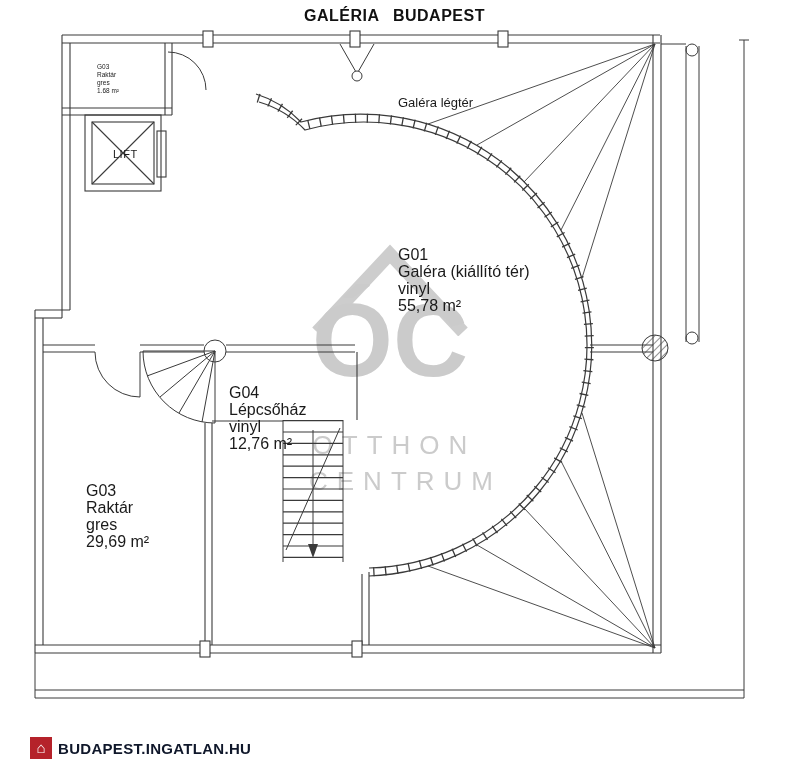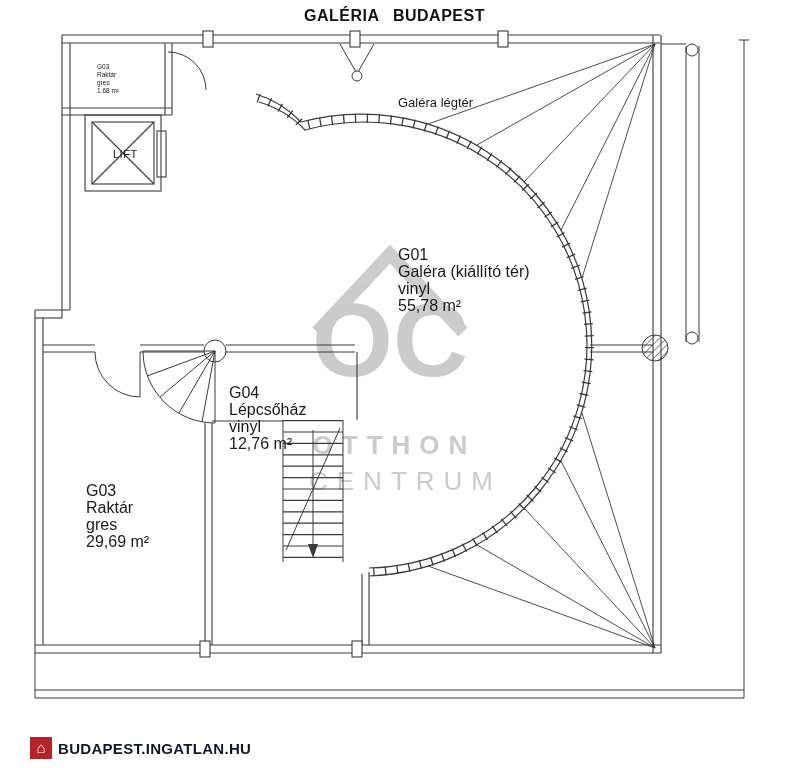--- a/index.html
+++ b/index.html
@@ -7,21 +7,21 @@
         font-family:"Liberation Sans",sans-serif;color:#1a1a1a;}
   .title{position:absolute;top:7px;left:0;width:100%;text-align:center;
          font-size:16px;font-weight:bold;letter-spacing:.5px;word-spacing:9px;color:#111;}
   .plan-svg{position:absolute;left:0;top:0;z-index:2;}
   
   .watermark{position:absolute;left:300px;top:244px;width:180px;height:260px;z-index:1;
              color:#cbcbcb;text-align:center;user-select:none;}
   .wm-roof{position:absolute;left:5px;top:0;}
   .wm-mono{position:absolute;left:0;top:42px;width:100%;font-size:104px;line-height:1.05;
            font-weight:bold;}
-  .wm-l1{position:absolute;left:0;top:186px;width:100%;font-size:26px;letter-spacing:9px;text-indent:9px;font-weight:bold;}
+  .wm-l1{position:absolute;left:0;top:186px;width:100%;font-size:26px;letter-spacing:9px;text-indent:9px;}
   .wm-l2{position:absolute;left:0;top:222px;width:100%;font-size:26px;letter-spacing:9px;text-indent:9px;}
   
   .room-label{position:absolute;z-index:3;font-size:16px;line-height:17px;white-space:nowrap;}
   .room-label.tiny{font-size:6.5px;line-height:8px;}
   .lift-label{position:absolute;z-index:3;font-size:11px;letter-spacing:.5px;}
   .void-label{position:absolute;z-index:3;font-size:13px;}
   
   .brand-icon{position:absolute;left:30px;top:737px;width:22px;height:22px;z-index:3;
               background:#b5222a;color:#fff;font-size:15px;line-height:22px;text-align:center;}
   .brand-text{position:absolute;left:58px;top:740px;z-index:3;font-size:15px;font-weight:bold;

